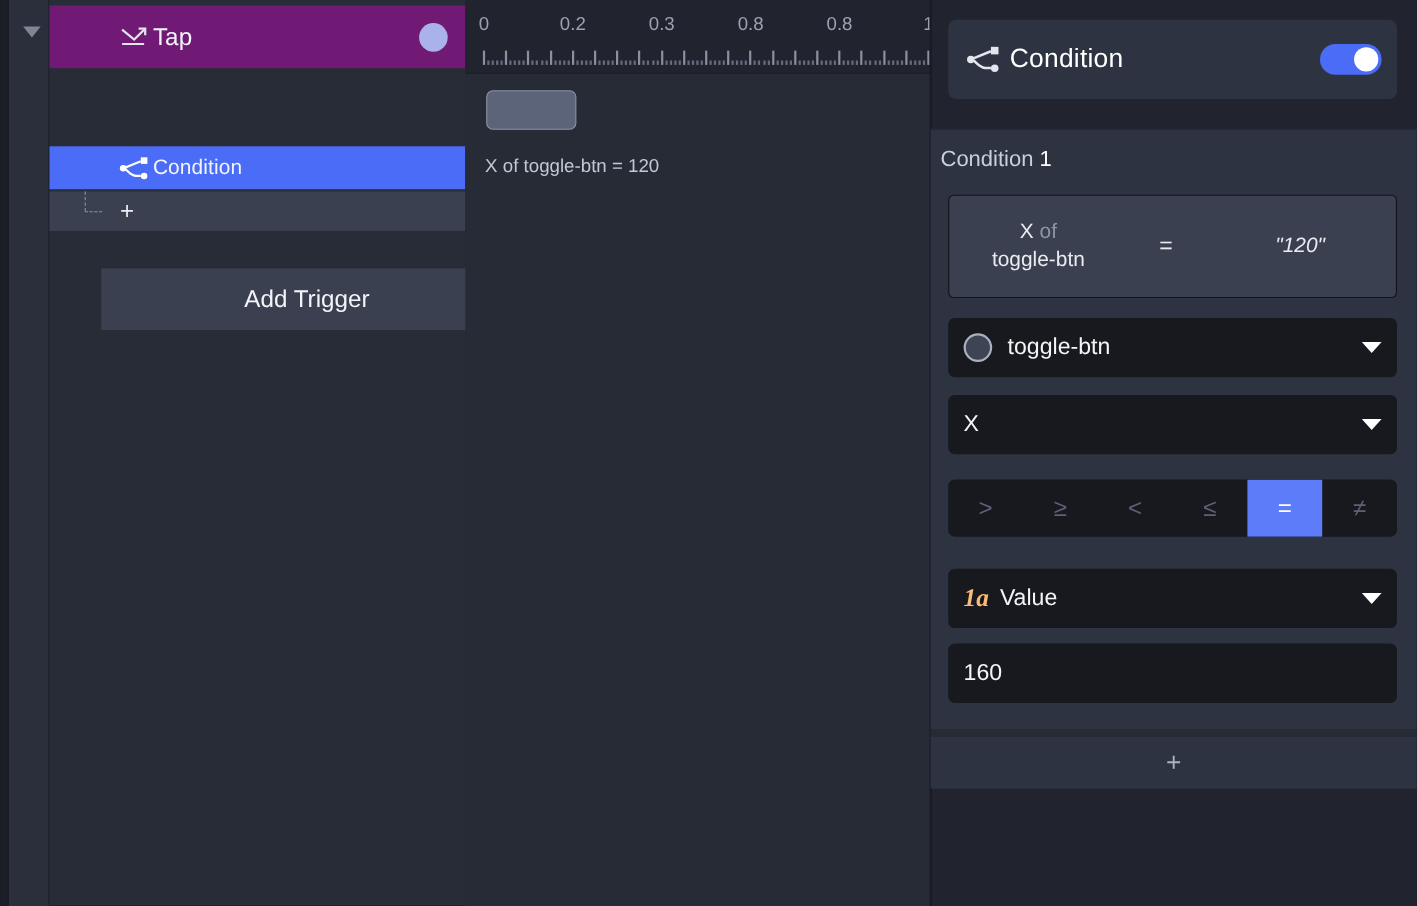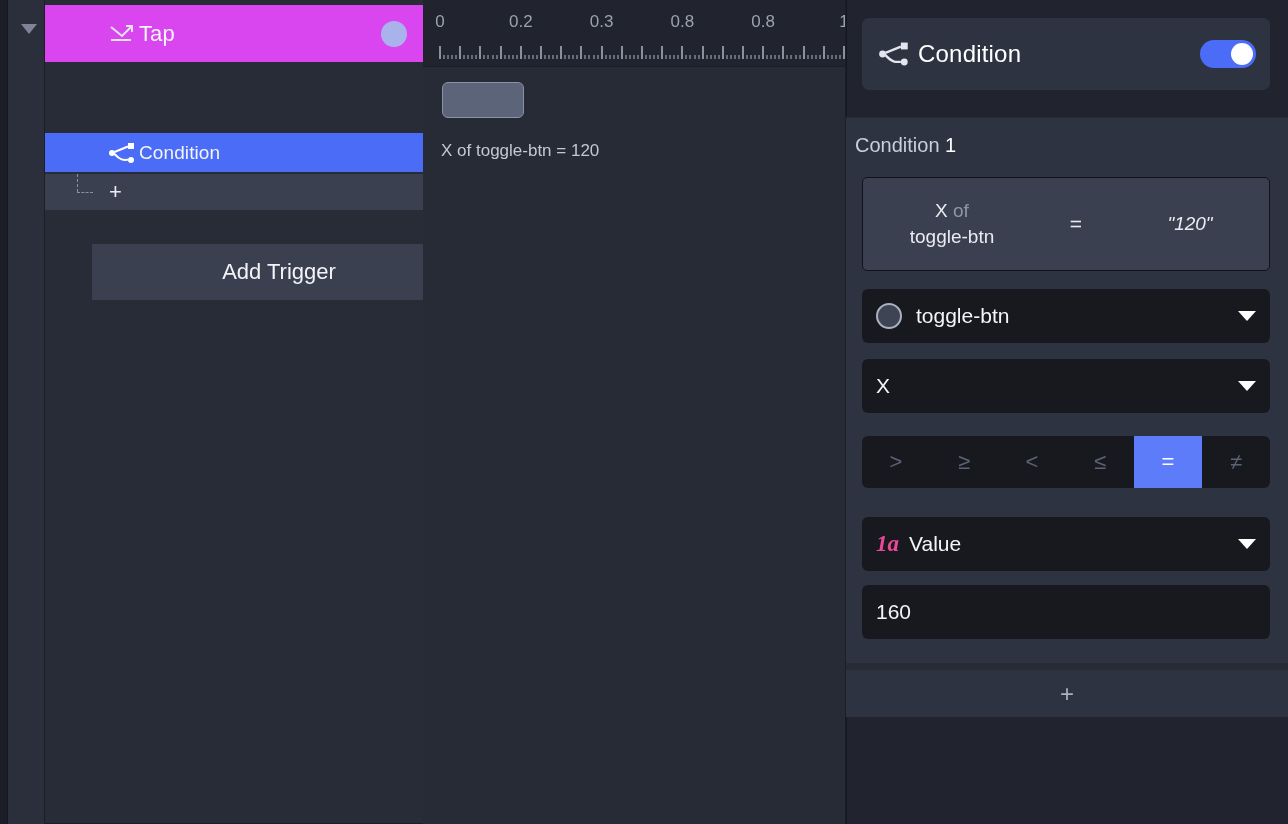--- a/index.html
+++ b/index.html
@@ -65,21 +65,21 @@
   .track-row {
     position: absolute;
     left: 0;
     width: 378px;
     display: flex;
     align-items: center;
     box-sizing: border-box;
   }
   .row-tap {
     top: 5px; height: 57px;
-    background: #d946ef;
+    background: #701a75;
   }
   .row-move {
     top: 66px; height: 63px;
     background: #3b4050;
   }
   .row-condition {
     top: 133px; height: 39px;
     background: #4a6cf7;
   }
   .row-add {
@@ -315,21 +315,21 @@
     display: flex;
     align-items: center;
     cursor: pointer;
   }
   .summary-left {
     flex: 1 1 0;
     text-align: center;
     font-size: 19px;
     line-height: 26px;
     color: #e9ebf0;
-    padding: 0 16px;
+    padding: 0 0;
   }
   .summary-left .muted { color: #8e95a6; }
   .summary-op {
     flex: 0 0 70px;
     text-align: center;
     font-size: 21px;
     color: #e9ebf0;
   }
   .summary-right {
     flex: 1 1 0;
@@ -369,21 +369,21 @@
   .field-text {
     font-size: 21px;
     color: #f2f4f8;
     white-space: nowrap;
   }
   .field-prefix {
     font-family: "Liberation Serif", serif;
     font-style: italic;
     font-weight: bold;
     font-size: 23px;
-    color: #ec4899;
+    color: #fdba74;
     margin-right: 10px;
   }
   .chevron {
     margin-left: auto;
     width: 0; height: 0;
     border-left: 9px solid transparent;
     border-right: 9px solid transparent;
     border-top: 10px solid #ffffff;
   }
 

